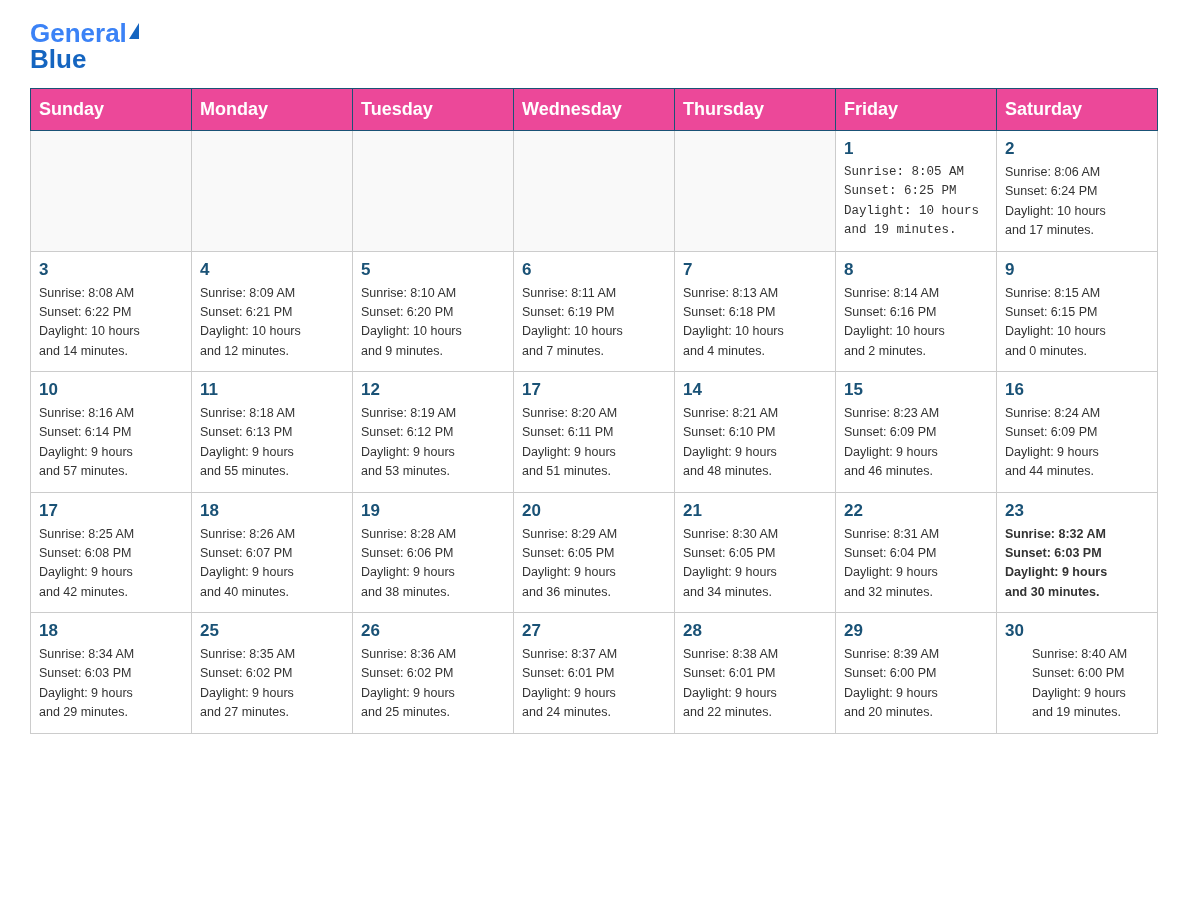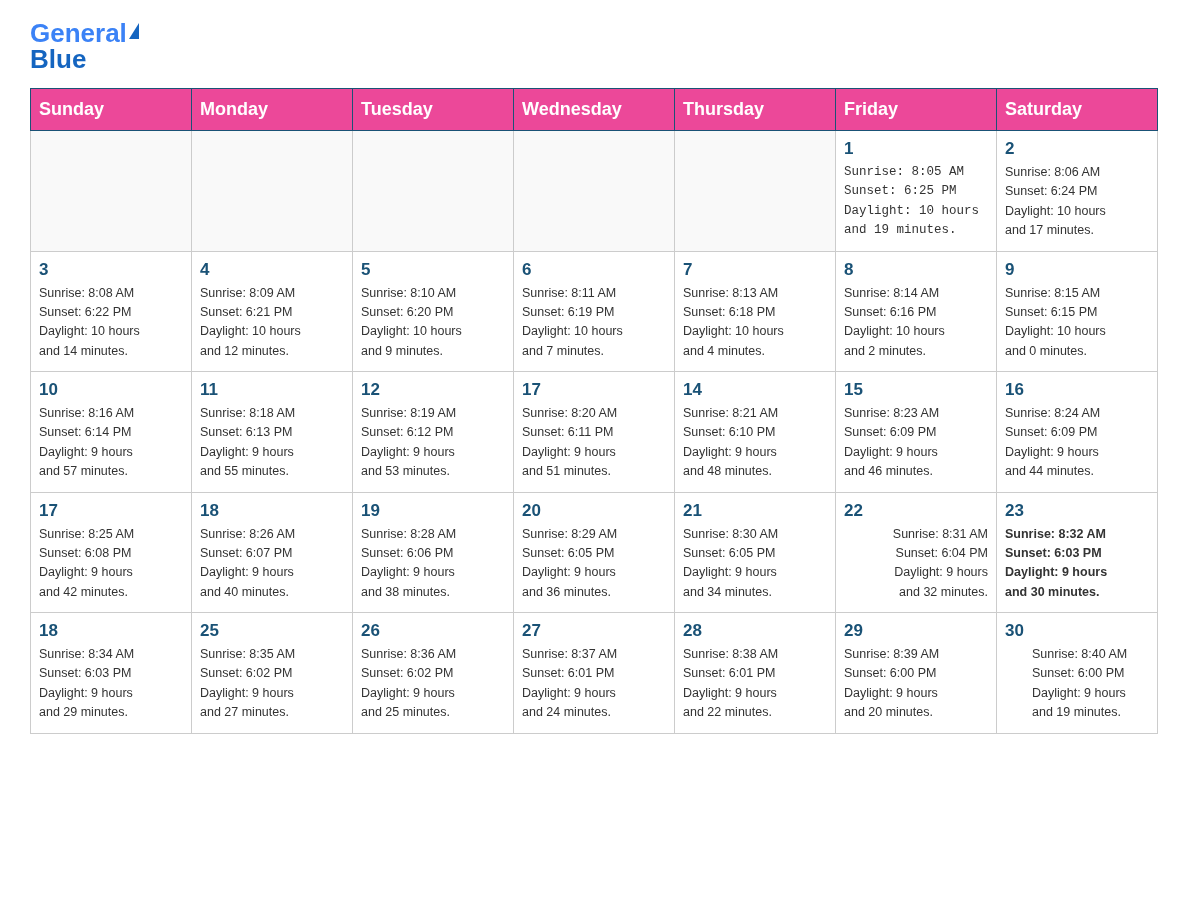--- a/index.html
+++ b/index.html
@@ -278,21 +278,21 @@
         </td>
         <td>
           <span class="day-num">21</span>
           <div class="day-info" style="white-space: pre-line;">Sunrise: 8:30 AM
 Sunset: 6:05 PM
 Daylight: 9 hours
 and 34 minutes.</div>
         </td>
         <td>
           <span class="day-num">22</span>
-          <div class="day-info" style="white-space: pre-line; text-align: right;">Sunrise: 8:31 AM
+          <div class="day-info" style="white-space: pre-line;">Sunrise: 8:31 AM
 Sunset: 6:04 PM
 Daylight: 9 hours
 and 32 minutes.</div>
         </td>
         <td>
           <span class="day-num">23</span>
           <div class="day-info" style="white-space: pre-line; font-weight: bold;">Sunrise: 8:32 AM
 Sunset: 6:03 PM
 Daylight: 9 hours
 and 30 minutes.</div>

